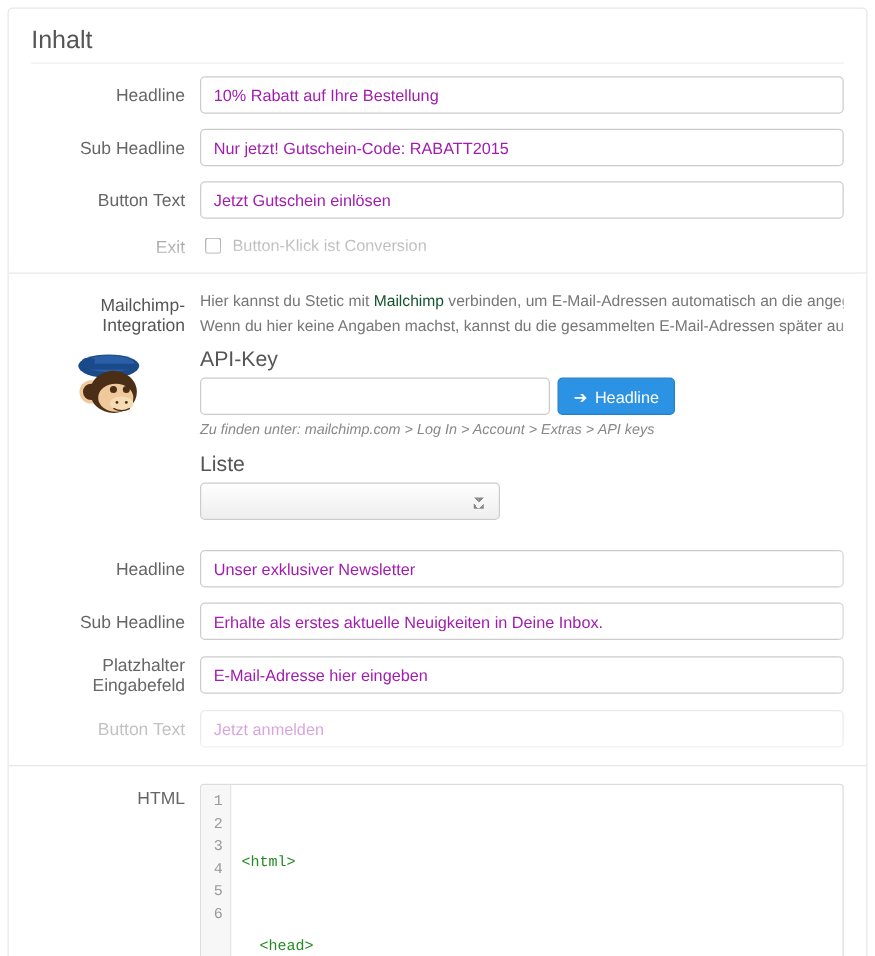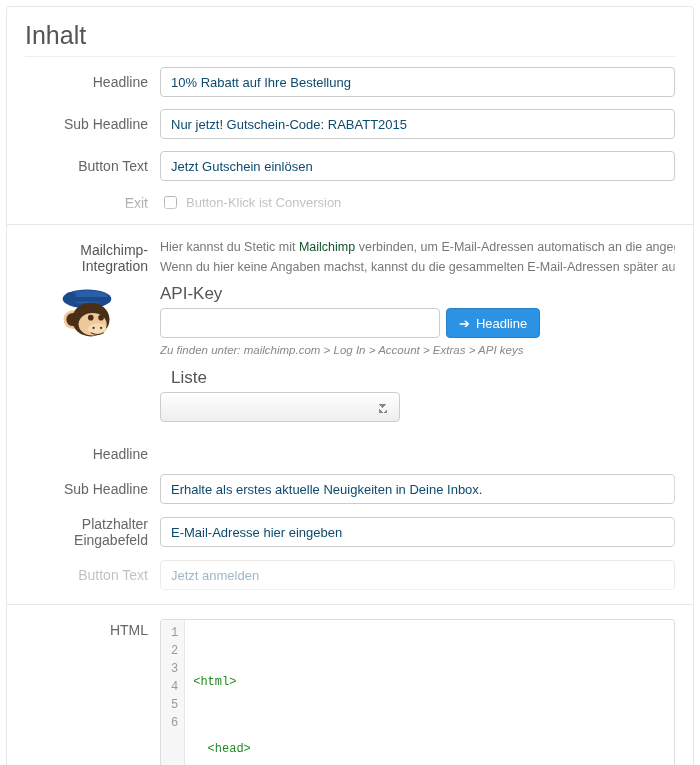--- a/index.html
+++ b/index.html
@@ -20,21 +20,21 @@
     overflow: hidden;
   }
   .section {
     border-top: 1px solid #e7e7e7;
   }
   .section:first-child { border-top: 0; }
   .section-inner {
     padding: 14px 18px 0 18px;
   }
   .section-title {
-    font-size: 25px;
+    font-size: 20px;
     font-weight: 400;
     color: #555;
     margin: 0 0 6px 0;
   }
   .hr {
     border: 0;
     border-top: 1px solid #eee;
     margin: 6px 0 10px 0;
   }
   .form-row {
@@ -55,21 +55,21 @@
   .form-row.top .label-col { padding-top: 3px; }
   .field-col {
     flex: 1;
     min-width: 0;
   }
   .form-control {
     width: 100%;
     height: 30px;
     padding: 5px 10px;
     font-size: 13px;
-    color: #0c4a6e;
+    color: #a21caf;
     background: #fff;
     border: 1px solid #ccc;
     border-radius: 4px;
     outline: none;
   }
   select.form-control {
     width: 240px;
     appearance: none;
     -webkit-appearance: none;
     background:
@@ -247,31 +247,32 @@
           <span class="sub-label">API-Key</span>
           <div class="inline-group">
             <input class="form-control" type="text" style="max-width: 280px;">
             <button class="btn-blue">
               <span style="display:inline-block;">➔</span>
               <span>Headline</span>
             </button>
           </div>
           <div class="help-text">Zu finden unter: mailchimp.com &gt; Log In &gt; Account &gt; Extras &gt; API keys</div>
 
-          <span class="sub-label" style="margin-top:12px;margin-left:11px;">Liste</span>
+          <span class="sub-label" style="margin-top:12px;">Liste</span>
           <select class="form-control">
             <option></option>
           </select>
         </div>
       </div>
 
       <div style="height:12px"></div>
 
       <div class="form-row">
         <div class="label-col">Headline</div>
+        <div class="field-col"><input class="form-control" type="text" value="Unser exklusiver Newsletter" style=""></div>
       </div>
 
       <div class="form-row">
         <div class="label-col">Sub Headline</div>
         <div class="field-col"><input class="form-control" type="text" value="Erhalte als erstes aktuelle Neuigkeiten in Deine Inbox." style=""></div>
       </div>
 
       <div class="form-row">
         <div class="label-col">Platzhalter Eingabefeld</div>
         <div class="field-col"><input class="form-control" type="text" value="E-Mail-Adresse hier eingeben" style=""></div>

